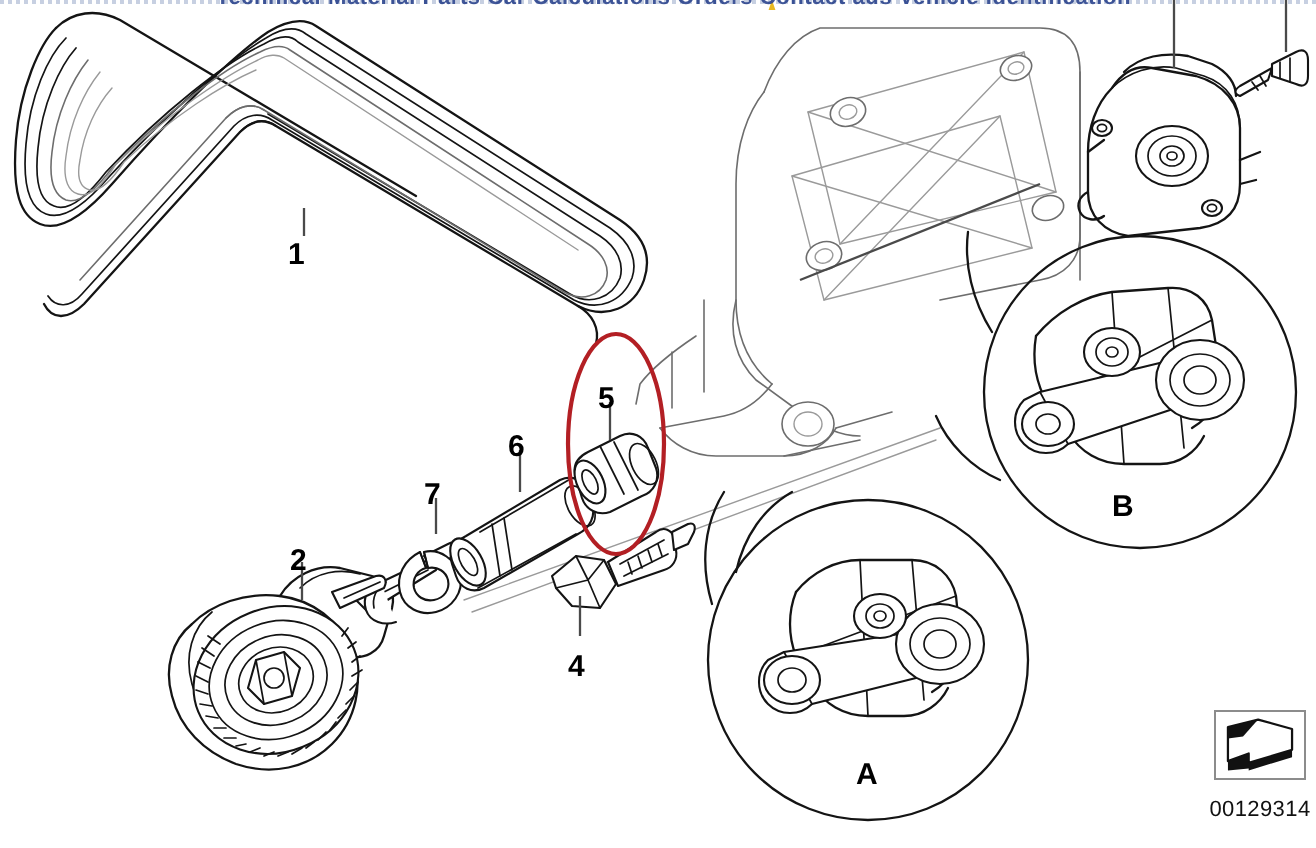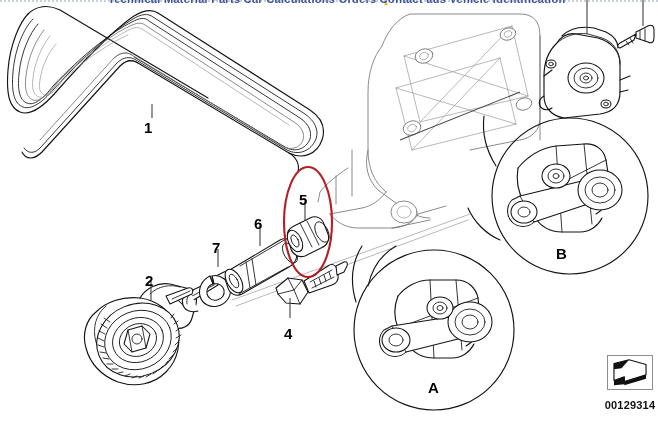--- a/index.html
+++ b/index.html
@@ -76,21 +76,21 @@
     box-sizing:border-box;
   }
   .pnnum{
     position:absolute;
     left:603px;
     top:399px;
     width:54px;
     text-align:center;
     font-family:"Liberation Sans", sans-serif;
     font-size:11px;
-    font-weight:bold;
+    font-weight:normal;
     letter-spacing:.2px;
     color:#111111;
   }
 </style>
 </head>
 <body>
 
 <div id="stage">
 
   <div class="topstrip">

